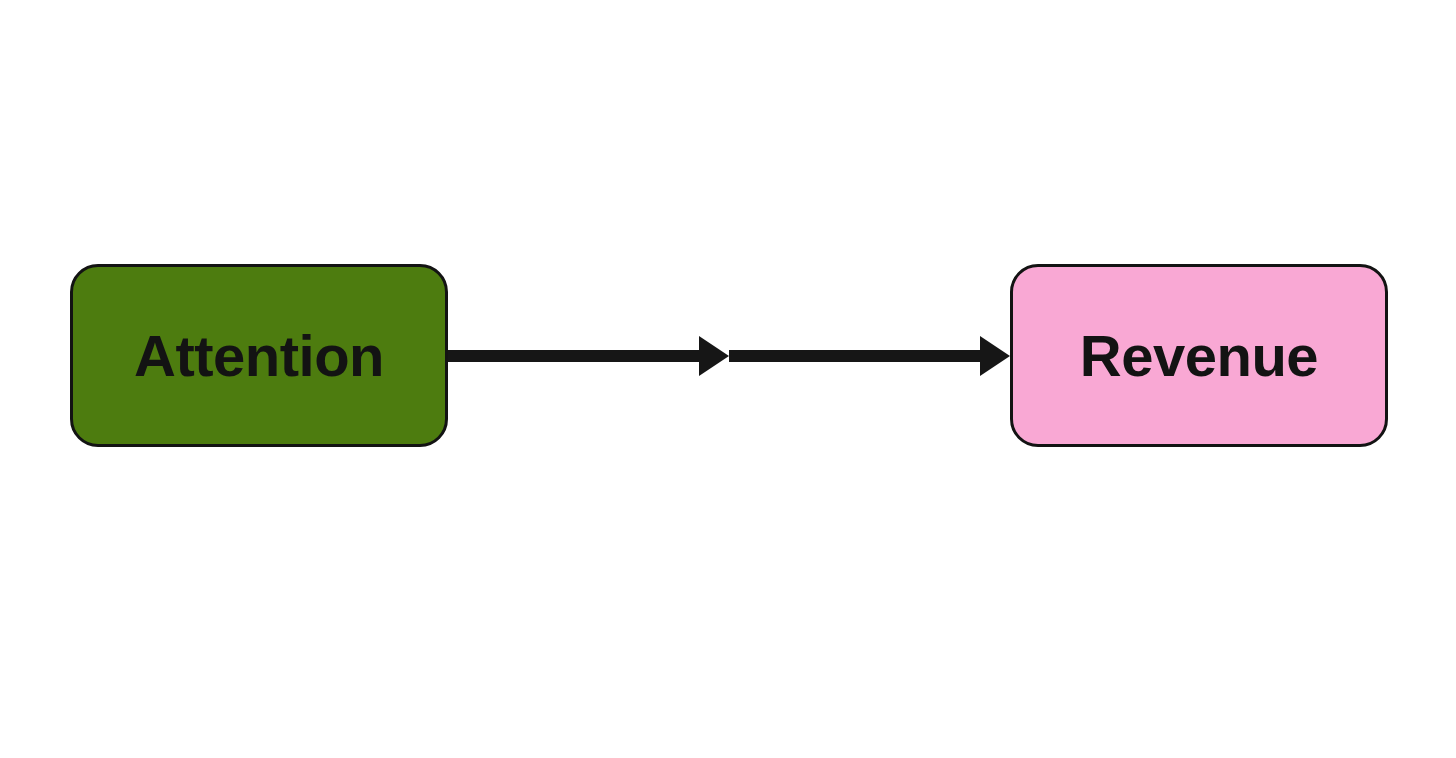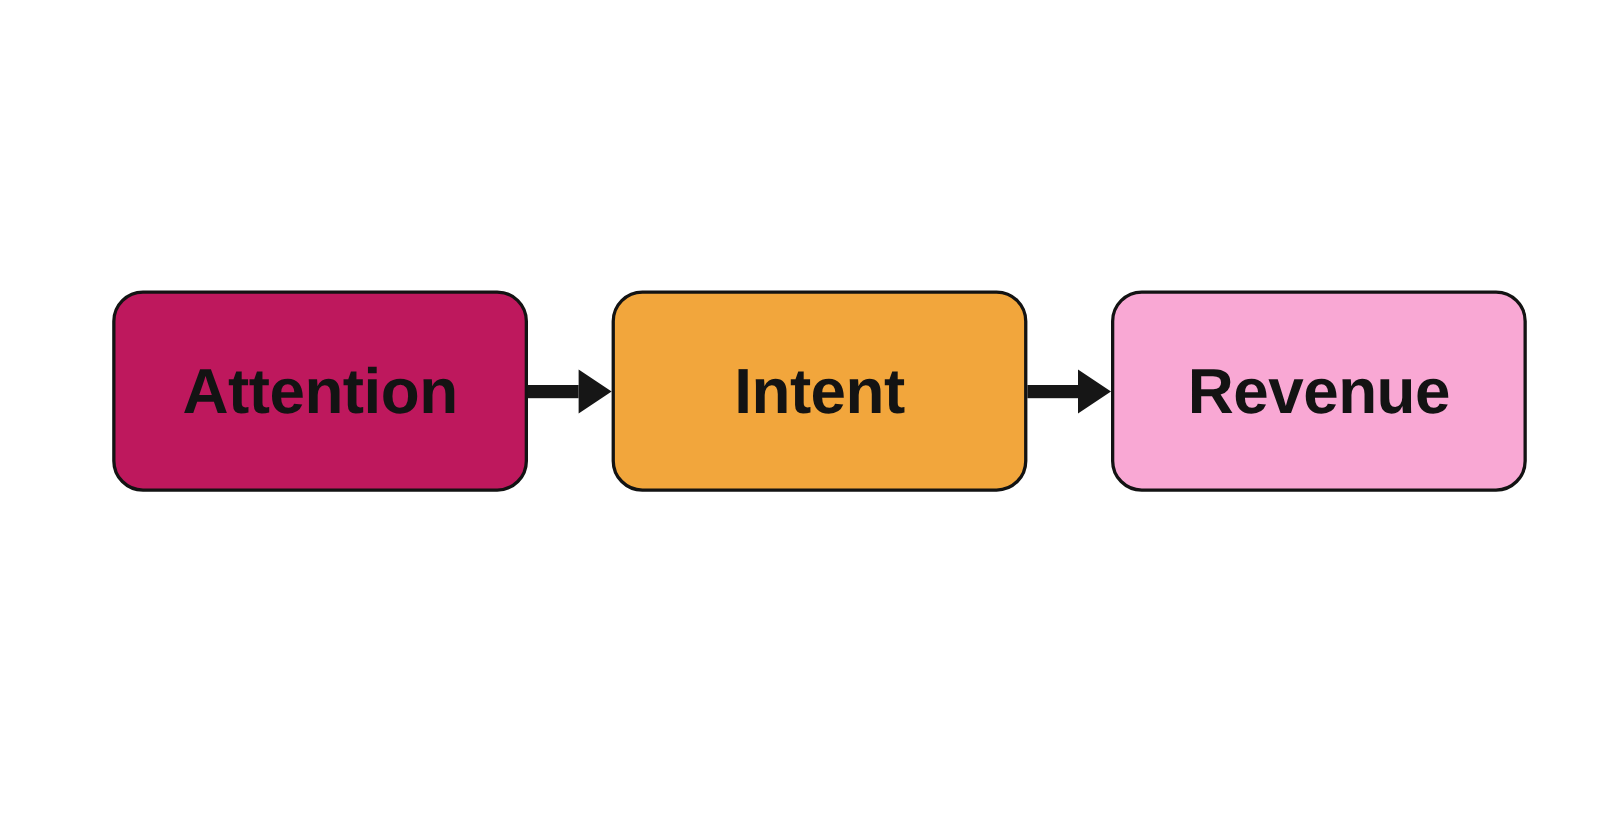--- a/index.html
+++ b/index.html
@@ -59,32 +59,29 @@
     border-top: 20px solid transparent;
     border-bottom: 20px solid transparent;
     border-left: 30px solid #161616;
   }
 </style>
 </head>
 <body>
 
 <div class="flow-row">
 
-  <div class="flow-node" style="background-color: #be185d; border-color: rgb(19, 19, 19); margin-left: 32px;">
+  <div class="flow-node" style="background-color: #4d7c0f; border-color: rgb(19, 19, 19);">
     <span class="node-label">Attention</span>
   </div>
 
   <div class="flow-arrow">
     <span class="arrow-shaft" style="background-color: rgb(22, 22, 22);"></span>
     <span class="arrow-head" style="border-left-color: rgb(22, 22, 22);"></span>
   </div>
 
-  <div class="flow-node" style="background-color: rgb(242, 166, 60); border-color: rgb(19, 19, 19);">
-    <span class="node-label">Intent</span>
-  </div>
 
   <div class="flow-arrow">
     <span class="arrow-shaft" style="background-color: rgb(22, 22, 22);"></span>
     <span class="arrow-head" style="border-left-color: rgb(22, 22, 22);"></span>
   </div>
 
   <div class="flow-node" style="background-color: #f9a8d4; border-color: rgb(19, 19, 19);">
     <span class="node-label">Revenue</span>
   </div>
 

